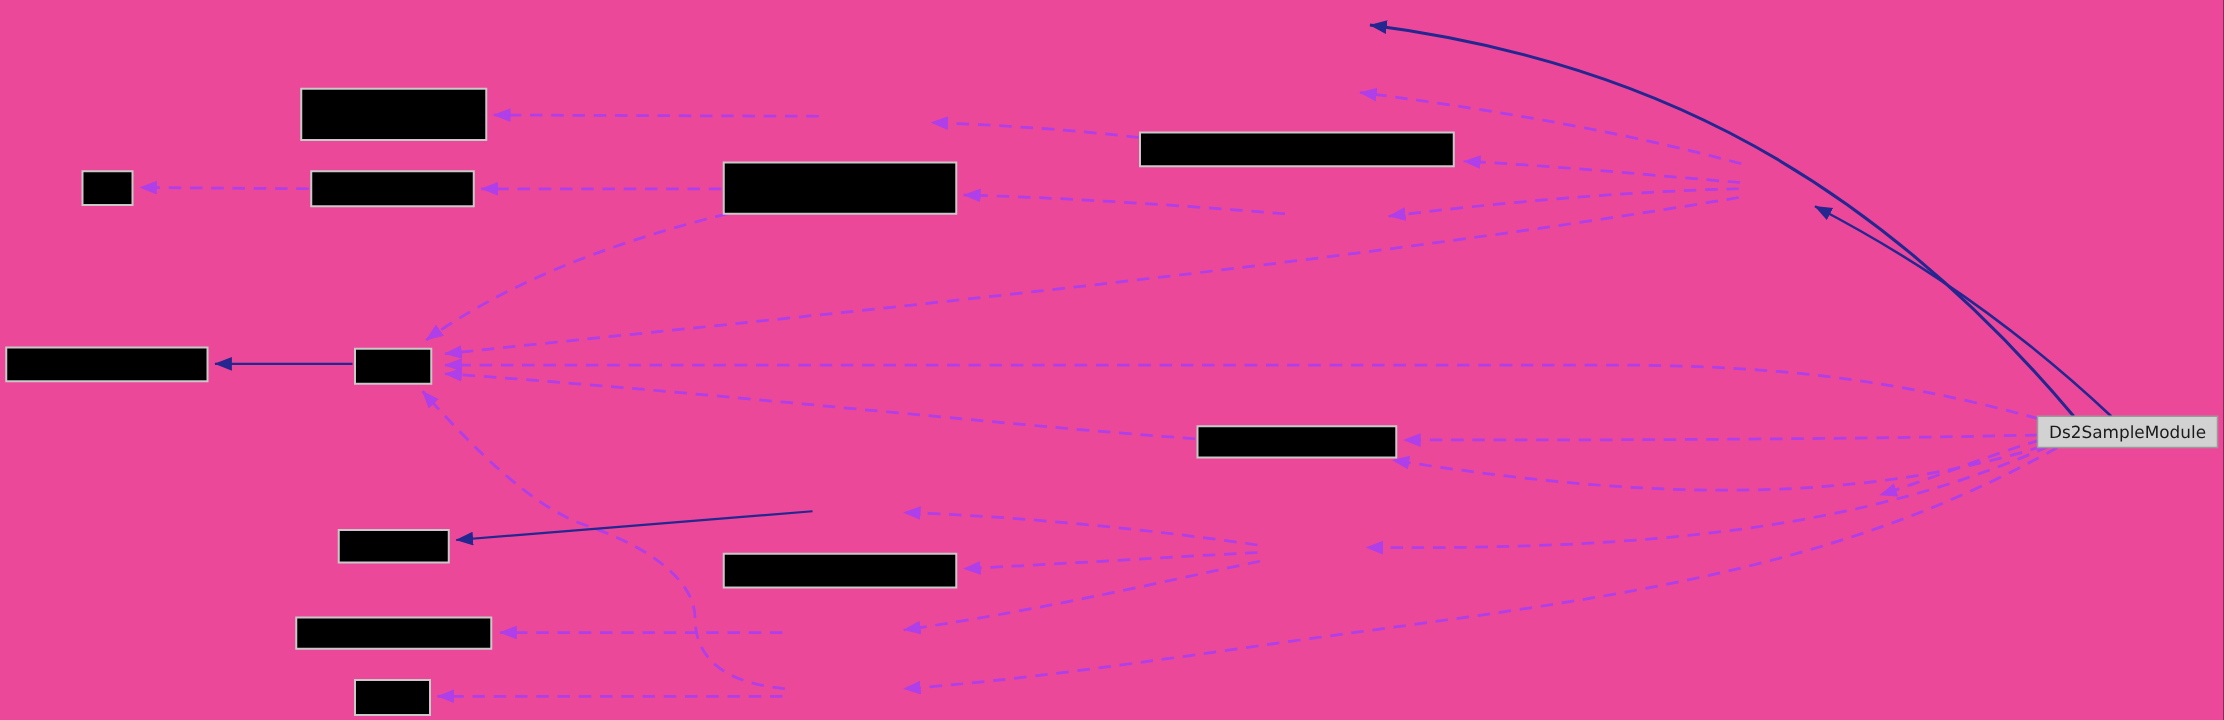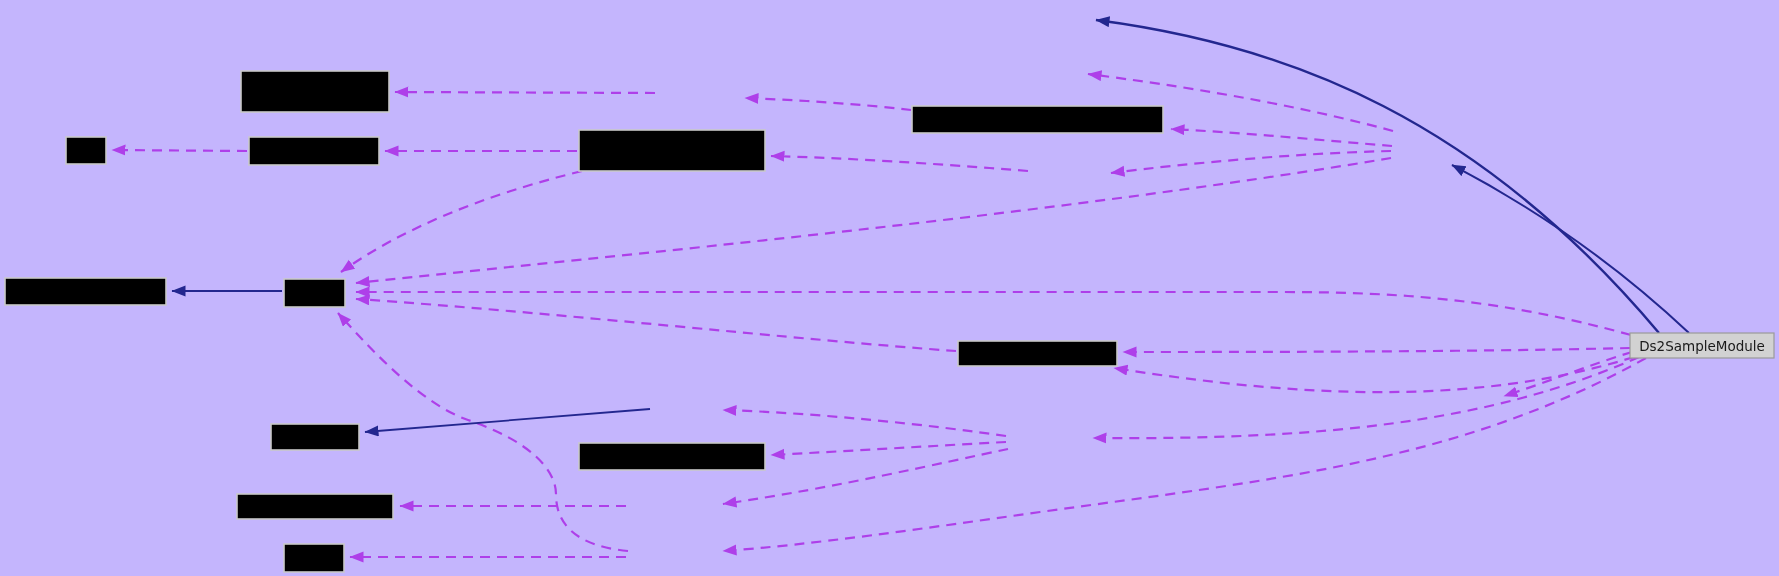--- a/index.html
+++ b/index.html
@@ -1,16 +1,16 @@
 <!DOCTYPE html>
 <html><head>
 <meta charset="utf-8">
 <style>
   html,body{margin:0;padding:0;background:#000;}
-  .stage{position:relative;width:1779px;height:576px;background:#c4b5fd;overflow:hidden;}
+  .stage{position:relative;width:1779px;height:576px;background:#ec4899;overflow:hidden;}
   svg{display:block;}
   .node{fill:#000;stroke:#c9c9c9;stroke-width:1.6;}
   .main-node{fill:#d2d2d2;stroke:#9a9a9a;stroke-width:1.2;}
   .main-label{font-family:"DejaVu Sans","Liberation Sans",sans-serif;font-size:13.5px;fill:#1a1a1a;}
   .dep{fill:none;stroke:#ae3fe9;stroke-width:2.2;stroke-dasharray:10 7;}
   .inh{fill:none;stroke:#23278f;}
 </style>
 </head>
 <body>
 

